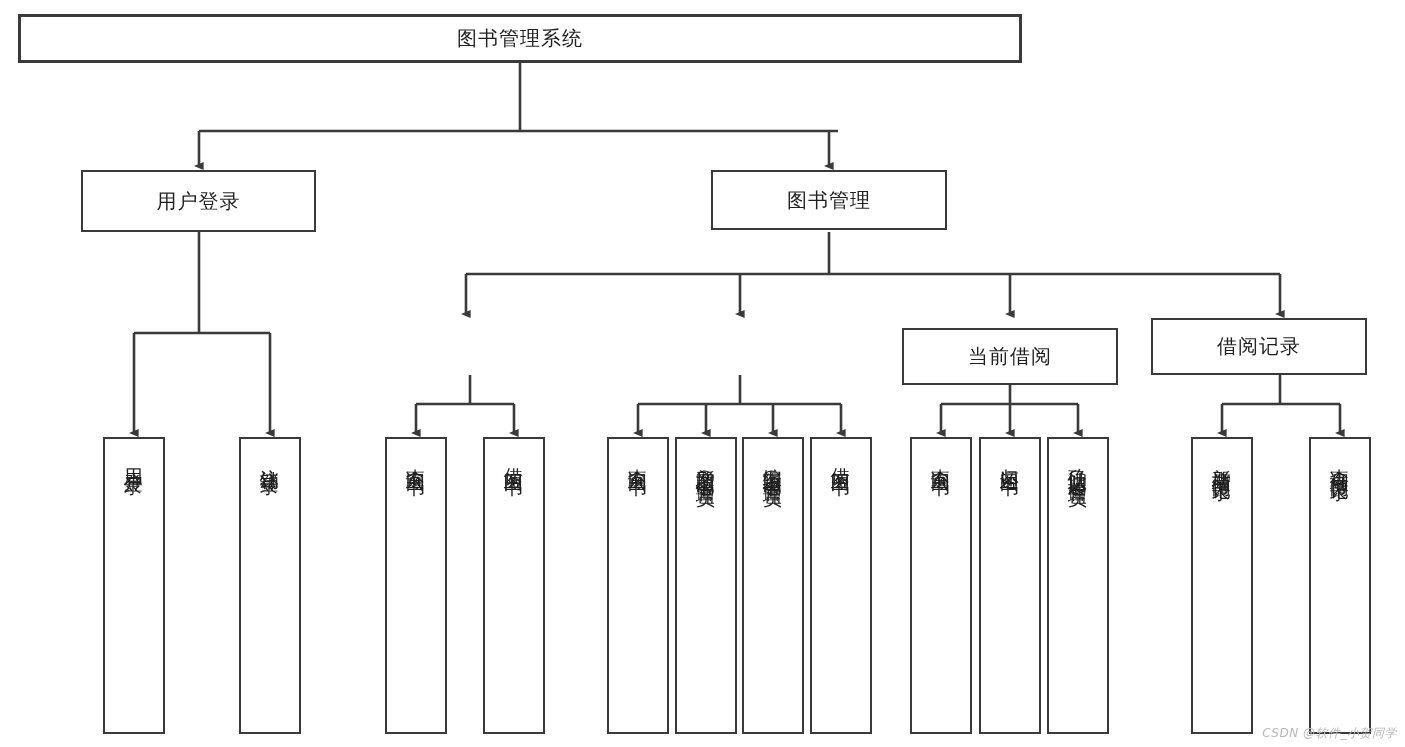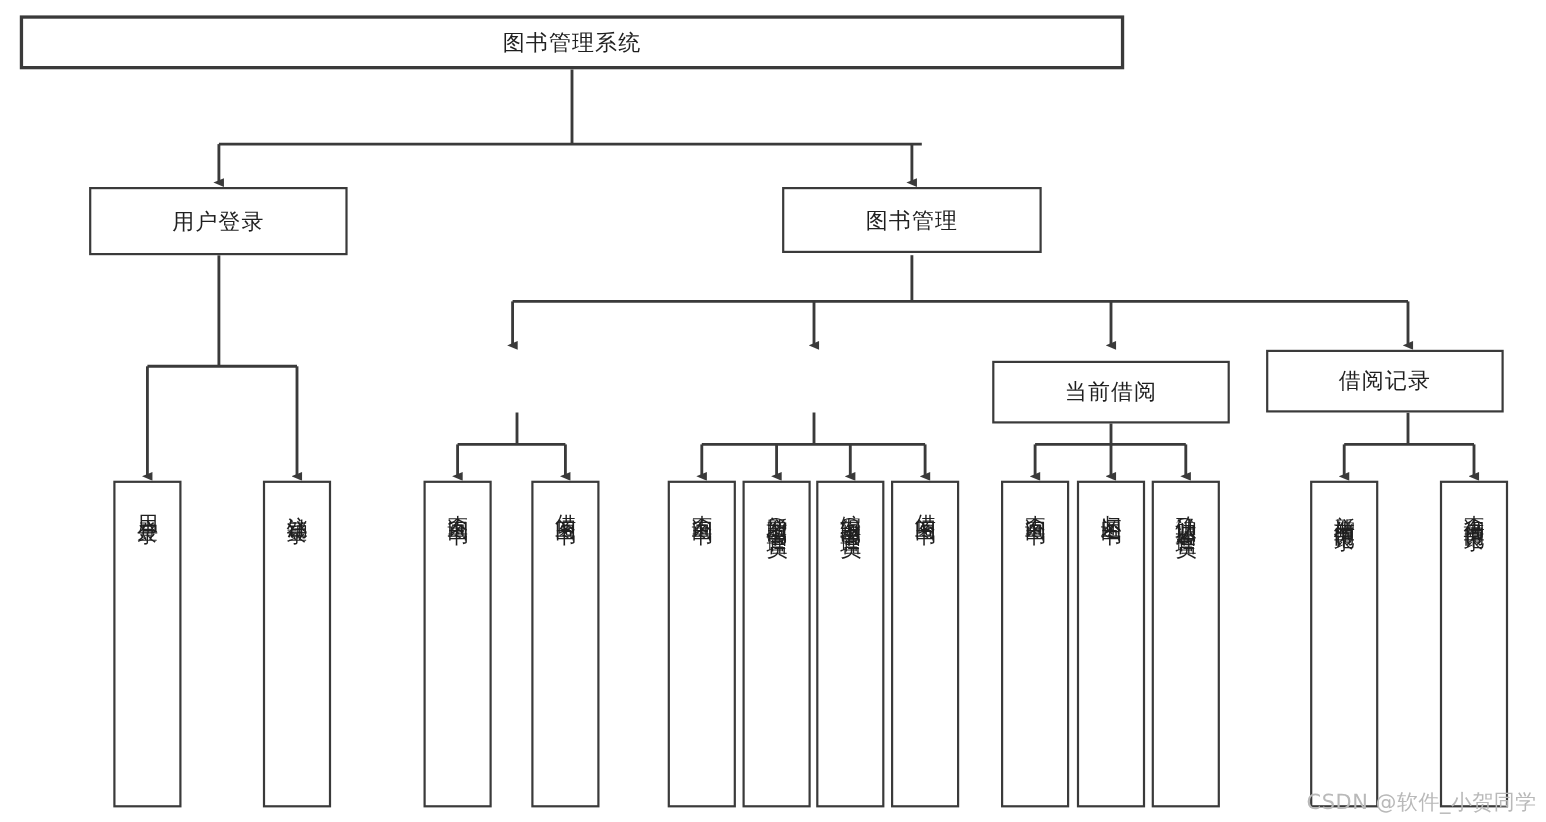--- a/index.html
+++ b/index.html
@@ -59,25 +59,26 @@
     text-orientation:upright;
     font-size:19px;
     line-height:1.5;
     letter-spacing:3px;
     white-space:normal;
   }
   .watermark{
     position:absolute;
     right:8px;
     bottom:5px;
-    font-size:19px;
+    font-size:12px;
     color:#b9b9b9;
     letter-spacing:0.5px;
     z-index:5;
     white-space:nowrap;
+    font-style:italic;
   }
 </style>
 </head>
 <body>
 
 <div id="canvas">
 
   <svg class="links" viewBox="0 0 1405 747" xmlns="http://www.w3.org/2000/svg">
     <defs>
       <marker id="arrow" markerWidth="10" markerHeight="10" refX="4.6" refY="5" orient="auto" markerUnits="userSpaceOnUse">

